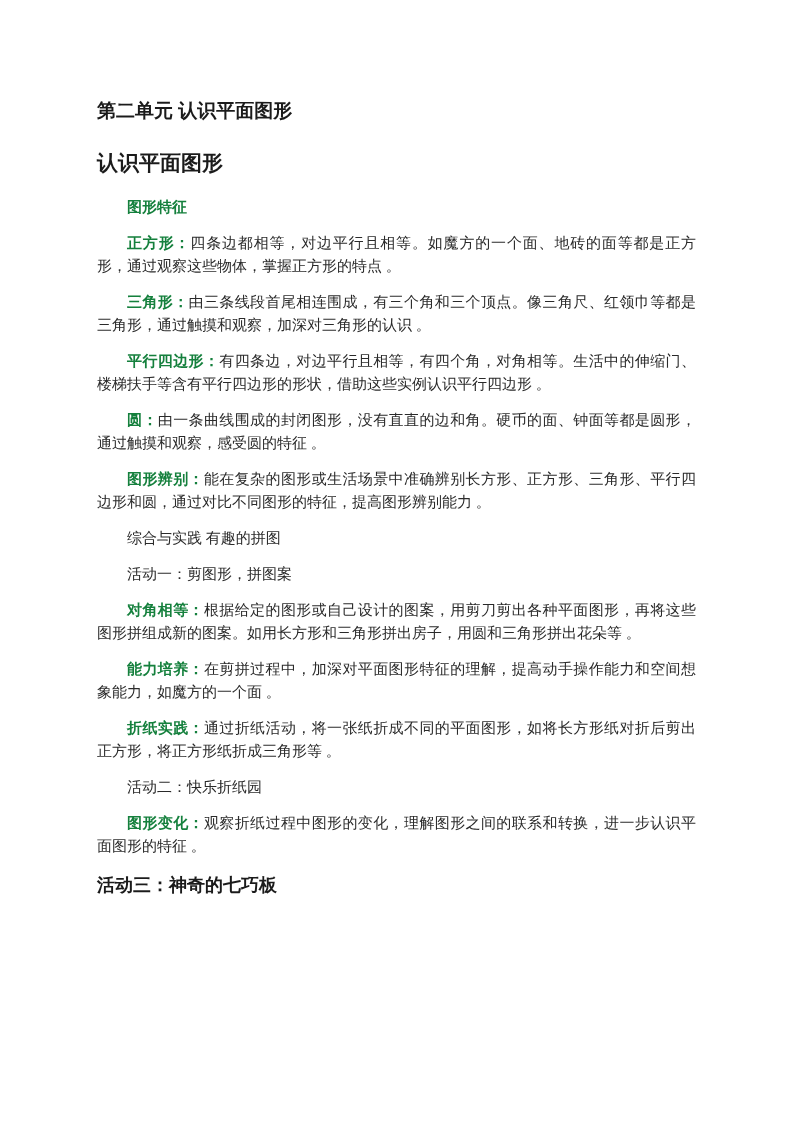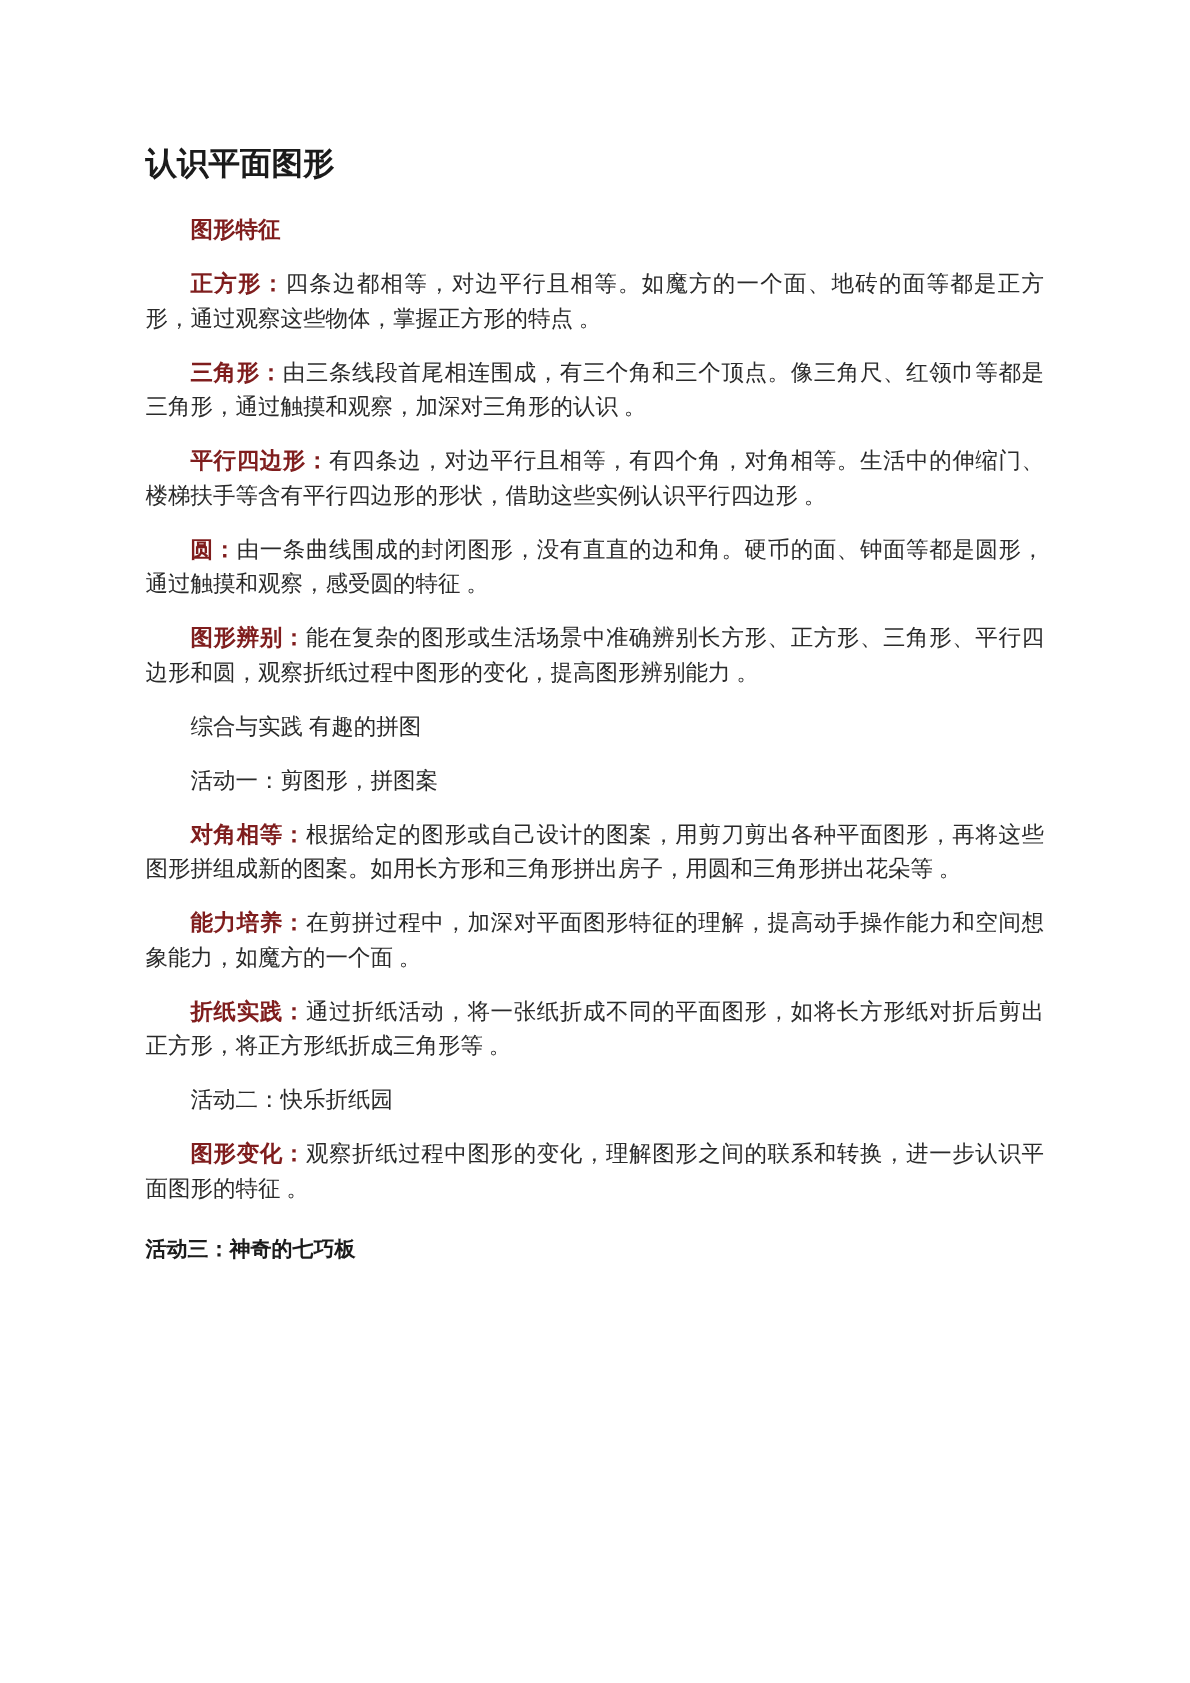--- a/index.html
+++ b/index.html
@@ -40,45 +40,46 @@
   .para {
     font-size: 15px;
     line-height: 23px;
     margin: 0 0 13px 0;
     text-indent: 2em;
     text-align: justify;
     color: #2a2a2a;
   }
   .para .lead {
     font-weight: 700;
-    color: #7f1d1d;
+    color: #15803d;
   }
   .activity-heading {
     font-family: "Liberation Sans", "DejaVu Sans", sans-serif;
-    font-size: 14px;
+    font-size: 18px;
     line-height: 25px;
     font-weight: 700;
     margin: 15px 0 0 0;
     color: #1b1b1b;
   }
 </style>
 </head>
 <body>
 
 <div class="page">
+  <h1 class="unit-title">第二单元 认识平面图形</h1>
 
   <h2 class="section-title">认识平面图形</h2>
 
   <div id="paragraphs">
       <p class="para para-label"><strong class="lead">图形特征</strong></p>
       <p class="para para-term"><strong class="lead">正方形：</strong><span>四条边都相等，对边平行且相等。如魔方的一个面、地砖的面等都是正方形，通过观察这些物体，掌握正方形的特点 。</span></p>
       <p class="para para-term"><strong class="lead">三角形：</strong><span>由三条线段首尾相连围成，有三个角和三个顶点。像三角尺、红领巾等都是三角形，通过触摸和观察，加深对三角形的认识 。</span></p>
       <p class="para para-term"><strong class="lead">平行四边形：</strong><span>有四条边，对边平行且相等，有四个角，对角相等。生活中的伸缩门、楼梯扶手等含有平行四边形的形状，借助这些实例认识平行四边形 。</span></p>
       <p class="para para-term"><strong class="lead">圆：</strong><span>由一条曲线围成的封闭图形，没有直直的边和角。硬币的面、钟面等都是圆形，通过触摸和观察，感受圆的特征 。</span></p>
-      <p class="para para-term"><strong class="lead">图形辨别：</strong><span>能在复杂的图形或生活场景中准确辨别长方形、正方形、三角形、平行四边形和圆，观察折纸过程中图形的变化，提高图形辨别能力 。</span></p>
+      <p class="para para-term"><strong class="lead">图形辨别：</strong><span>能在复杂的图形或生活场景中准确辨别长方形、正方形、三角形、平行四边形和圆，通过对比不同图形的特征，提高图形辨别能力 。</span></p>
       <p class="para para-plain"><span>综合与实践 有趣的拼图</span></p>
       <p class="para para-plain"><span>活动一：剪图形，拼图案</span></p>
       <p class="para para-term"><strong class="lead">对角相等：</strong><span>根据给定的图形或自己设计的图案，用剪刀剪出各种平面图形，再将这些图形拼组成新的图案。如用长方形和三角形拼出房子，用圆和三角形拼出花朵等 。</span></p>
       <p class="para para-term"><strong class="lead">能力培养：</strong><span>在剪拼过程中，加深对平面图形特征的理解，提高动手操作能力和空间想象能力，如魔方的一个面 。</span></p>
       <p class="para para-term"><strong class="lead">折纸实践：</strong><span>通过折纸活动，将一张纸折成不同的平面图形，如将长方形纸对折后剪出正方形，将正方形纸折成三角形等 。</span></p>
       <p class="para para-plain"><span>活动二：快乐折纸园</span></p>
       <p class="para para-term"><strong class="lead">图形变化：</strong><span>观察折纸过程中图形的变化，理解图形之间的联系和转换，进一步认识平面图形的特征 。</span></p>
     </div>
 
   <h2 class="activity-heading">活动三：神奇的七巧板</h2>

